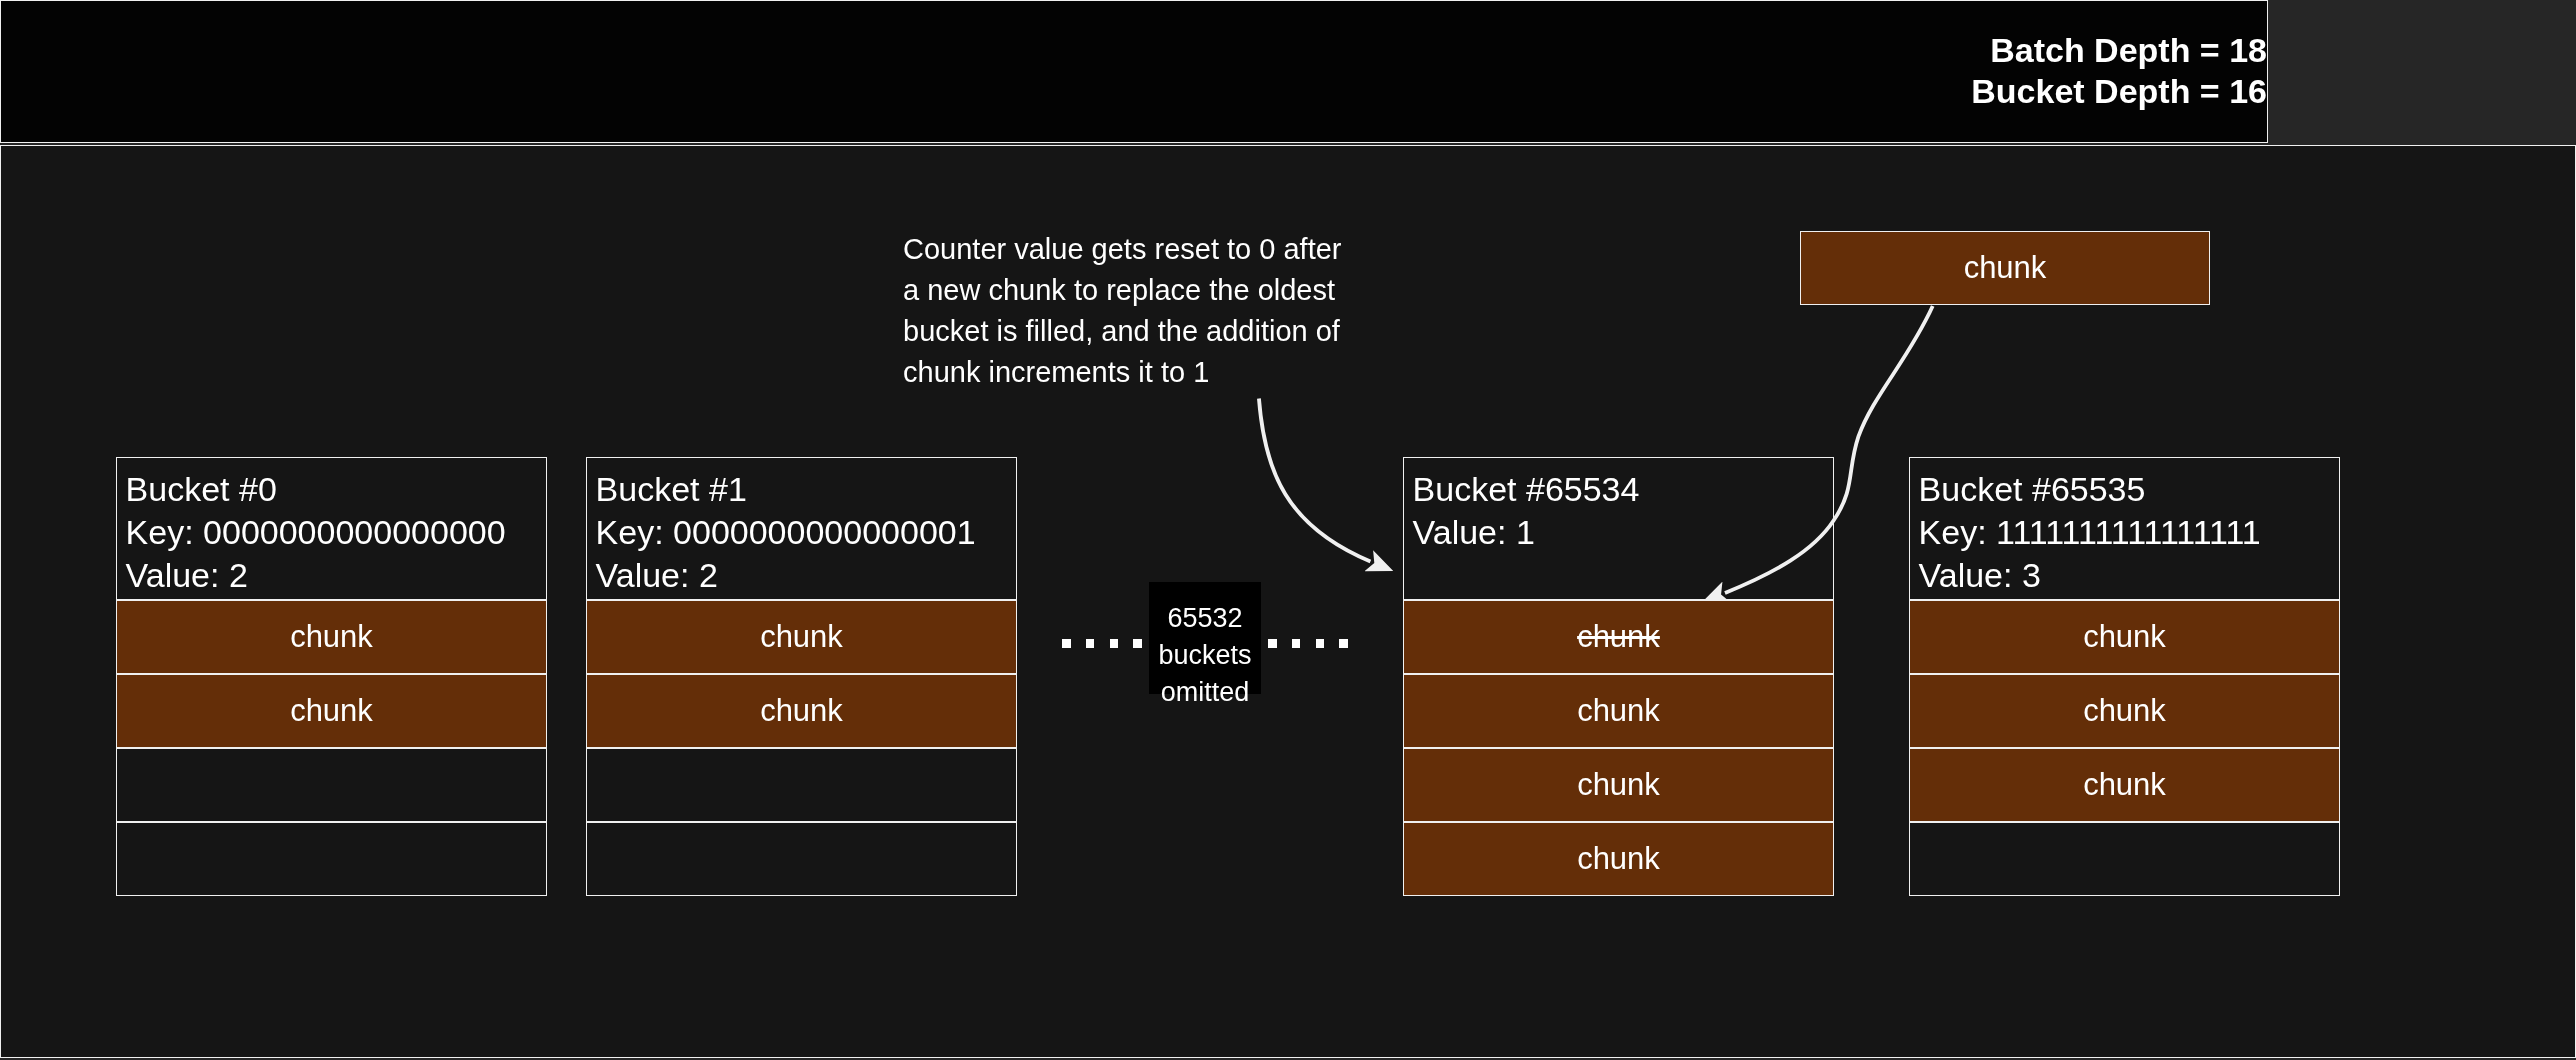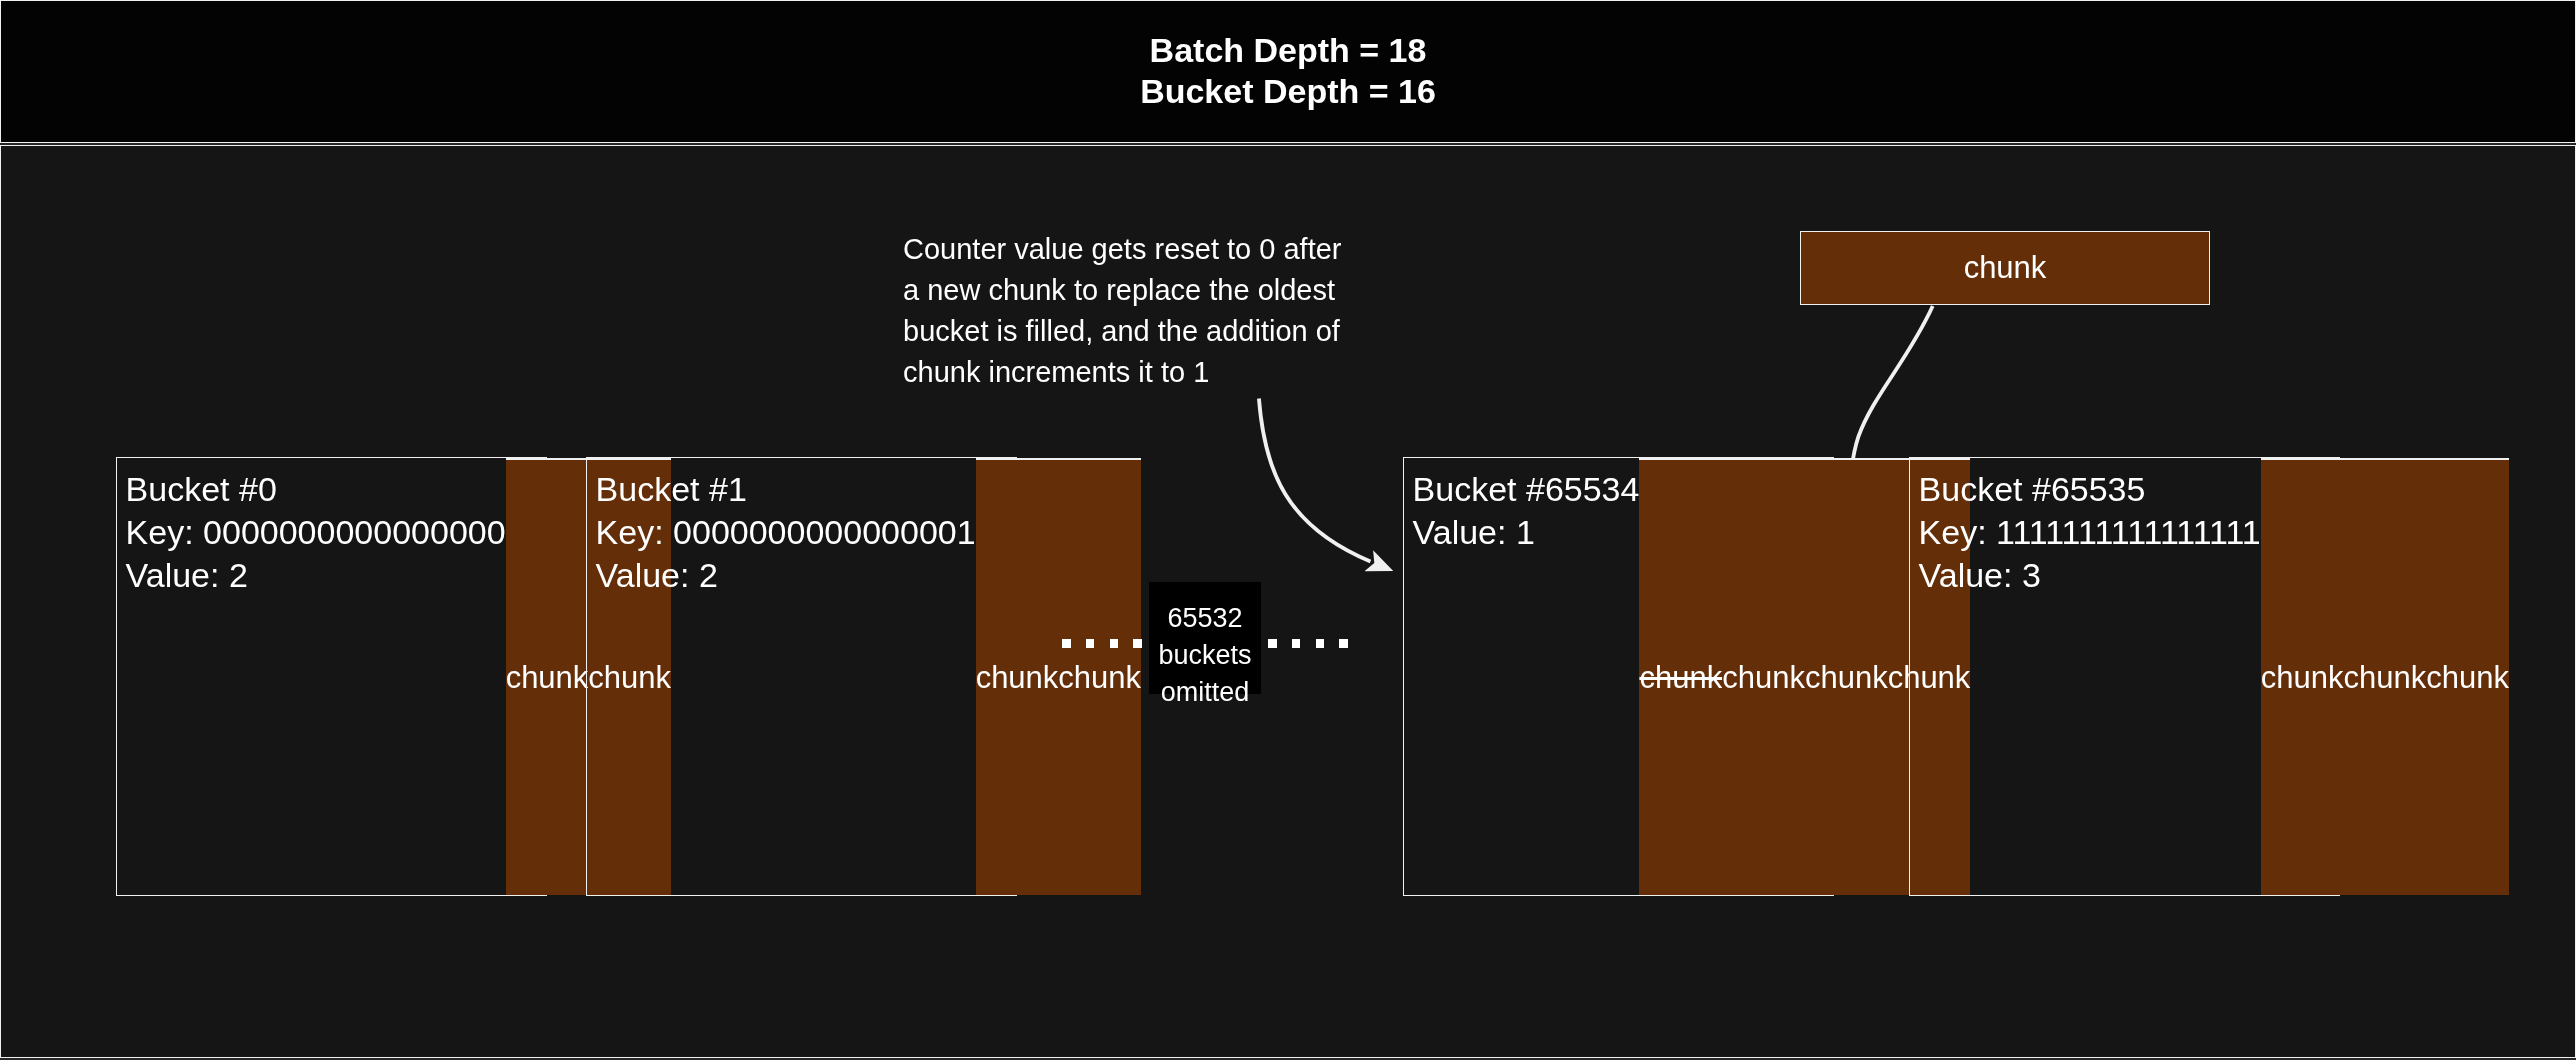--- a/index.html
+++ b/index.html
@@ -5,41 +5,41 @@
   :root{
     --chunk:#642e08; --border:#f0f0f0; --text:#ffffff;
     --body_bg:#151515; --header_bg:#030303; --label_bg:#000000; --canvas_bg:#262626;
   }
   html,body{margin:0;padding:0;background:var(--canvas_bg);}
   .canvas{
     position:relative;width:2576px;height:1061px;overflow:hidden;
     font-family:"Liberation Sans","DejaVu Sans",sans-serif;color:var(--text);
   }
   .header-band{
-    position:absolute;left:0;top:0;width:2576px;height:143px;box-sizing:border-box;
+    position:absolute;left:0;top:0;width:2268px;height:143px;box-sizing:border-box;
     background:var(--header_bg);border:1.9px solid var(--border);
-    text-align:center;padding-top:29px;
+    text-align:right;padding-top:29px;
   }
   .hline{font-size:34px;font-weight:bold;line-height:41px;}
   .body-band{
     position:absolute;left:0;top:145px;width:2576px;height:913px;box-sizing:border-box;
     background:var(--body_bg);border:1.9px solid var(--border);
   }
   .annotation{
     position:absolute;left:903px;top:229px;width:486px;
     text-align:left;font-size:29px;line-height:41px;
   }
   .chunk-float{
     position:absolute;left:1800px;top:231px;width:410px;height:74px;box-sizing:border-box;
     background:var(--chunk);border:1.9px solid var(--border);
     display:flex;align-items:center;justify-content:center;font-size:31px;
   }
   .bucket{
     position:absolute;top:457px;width:431px;height:439px;box-sizing:border-box;
-    border:1.9px solid var(--border);display:flex;flex-direction:row;
+    border:1.9px solid var(--border);display:flex;flex-direction:column;
   }
   .bucket-head{flex:0 0 141px;box-sizing:border-box;padding:9.5px 0 0 8.6px;font-size:34px;line-height:43px;white-space:nowrap;}
   .slot{
     flex:1 1 0;border-top:2.9px solid var(--border);
     display:flex;align-items:center;justify-content:center;font-size:31px;
   }
   .slot.filled{background:var(--chunk);}
   .slot.strike span{text-decoration:line-through;}
   .omitted{
     position:absolute;left:1149px;top:582px;width:112px;height:112px;box-sizing:border-box;

